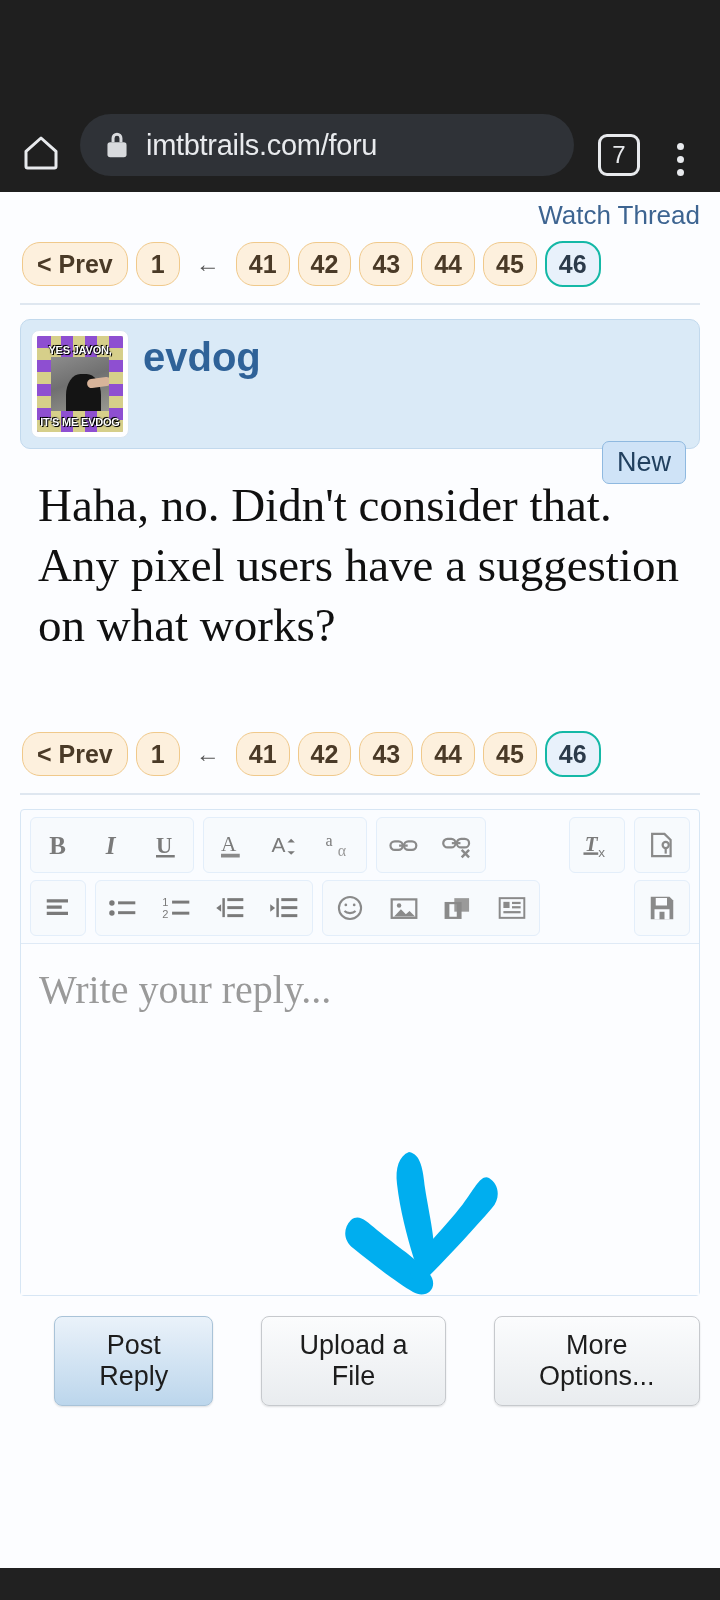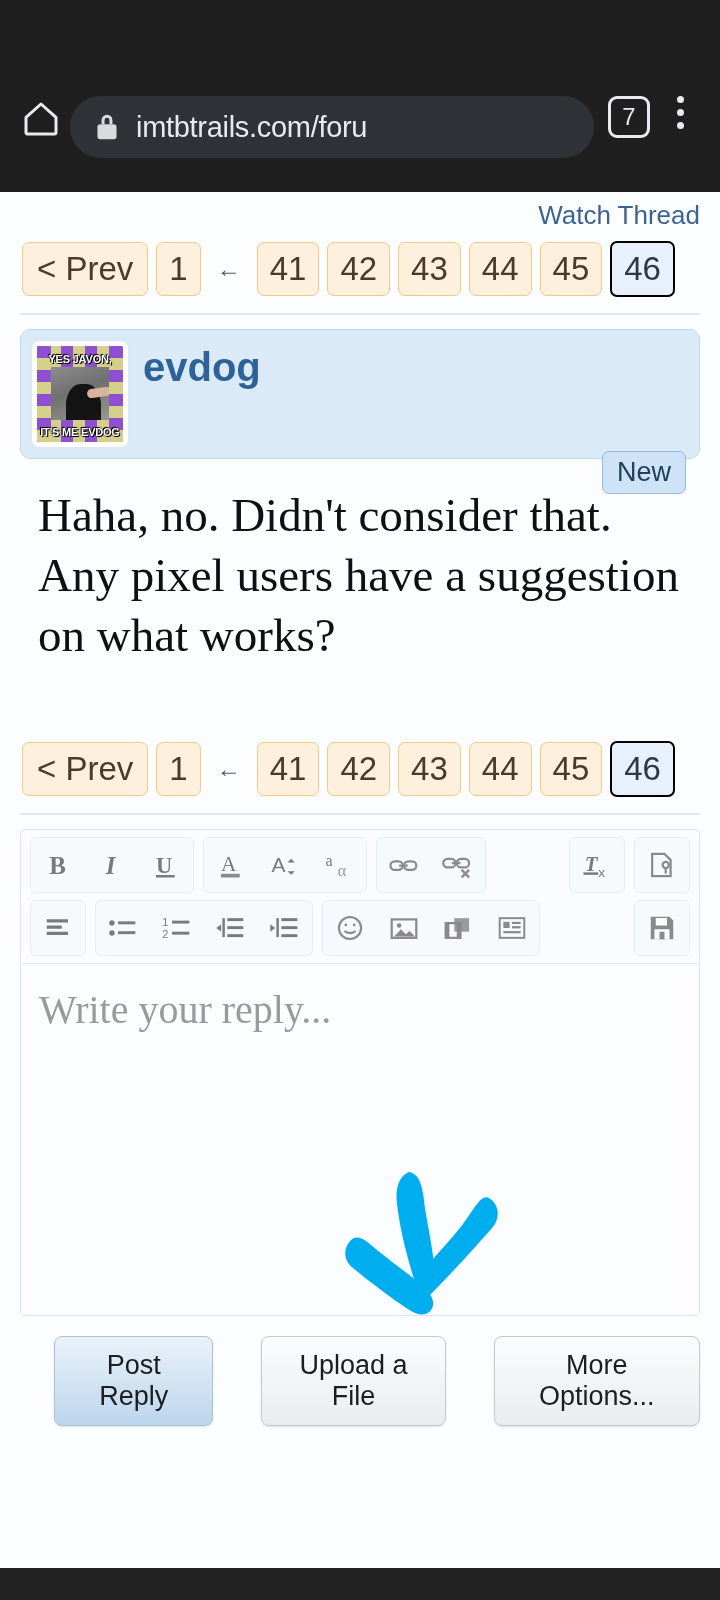--- a/index.html
+++ b/index.html
@@ -11,21 +11,21 @@
   }
   .screen { position: relative; width: 720px; height: 1600px; background: #fcfdff; }
 
   
   .browser-chrome {
     position: absolute; top: 0; left: 0; width: 720px; height: 192px;
     background: #1f1f1f;
   }
   .chrome-bar {
     position: absolute; left: 0; top: 96px; width: 720px; height: 80px;
-    display: flex; align-items: flex-start; padding: 0 18px; 
+    display: flex; align-items: flex-end; padding: 0 18px; gap: 10px;
   }
   .home-btn { width: 46px; height: 46px; display: flex; align-items: center; justify-content: center; flex: 0 0 auto; }
   .omnibox {
     flex: 1 1 auto; height: 62px; background: #2f3237; border-radius: 31px;
     display: flex; align-items: center; padding: 0 24px; gap: 16px; overflow: hidden;
     margin-left: 6px;
   }
   .lock-icon { flex: 0 0 auto; display: flex; align-items: center; }
   .url-text {
     color: #e8eaed; font-size: 29px; white-space: nowrap; overflow: hidden;
@@ -43,26 +43,26 @@
   
   .page { position: absolute; top: 192px; left: 0; width: 720px; height: 1376px;
           background: #fcfdff; padding: 0 20px; }
 
   .watch-row { text-align: right; padding: 8px 0 4px 0; }
   .watch-link { color: #3d6491; font-size: 26px; font-family: "Liberation Sans", sans-serif; }
 
   
   .pager { display: flex; align-items: center; gap: 8px; padding: 6px 0 10px 2px; }
   .pg {
-    background: #fdf0dd; border: 1.5px solid #f0c98b; border-radius: 7px;
-    color: #4a3a27; font-size: 33px; padding: 6px 12px; min-width: 44px;
-    text-align: center; line-height: 1.2;
+    background: #fdf0dd; border: 1.5px solid #f0c98b; border-radius: 18px;
+    color: #4a3a27; font-size: 25px; padding: 6px 12px; min-width: 44px;
+    text-align: center; line-height: 1.2; font-weight: bold;
   }
   .pg.prev { padding: 6px 14px; }
-  .pg.current { background: #e8f1fb; border: 2px solid #000000; color: #2b3a4a; }
+  .pg.current { background: #e8f1fb; border: 2px solid #14b8a6; color: #2b3a4a; }
   .pg-arrow { color: #555; font-size: 24px; padding: 0 8px; }
 
   .hr { height: 2px; background: #dfe7f0; margin: 6px 0 14px 0; }
 
   
   .post { position: relative; }
   .post-head {
     background: #daeaf7; border: 1px solid #c2d9ed; border-radius: 10px;
     display: flex; align-items: flex-start; gap: 14px; padding: 10px;
     min-height: 130px;

